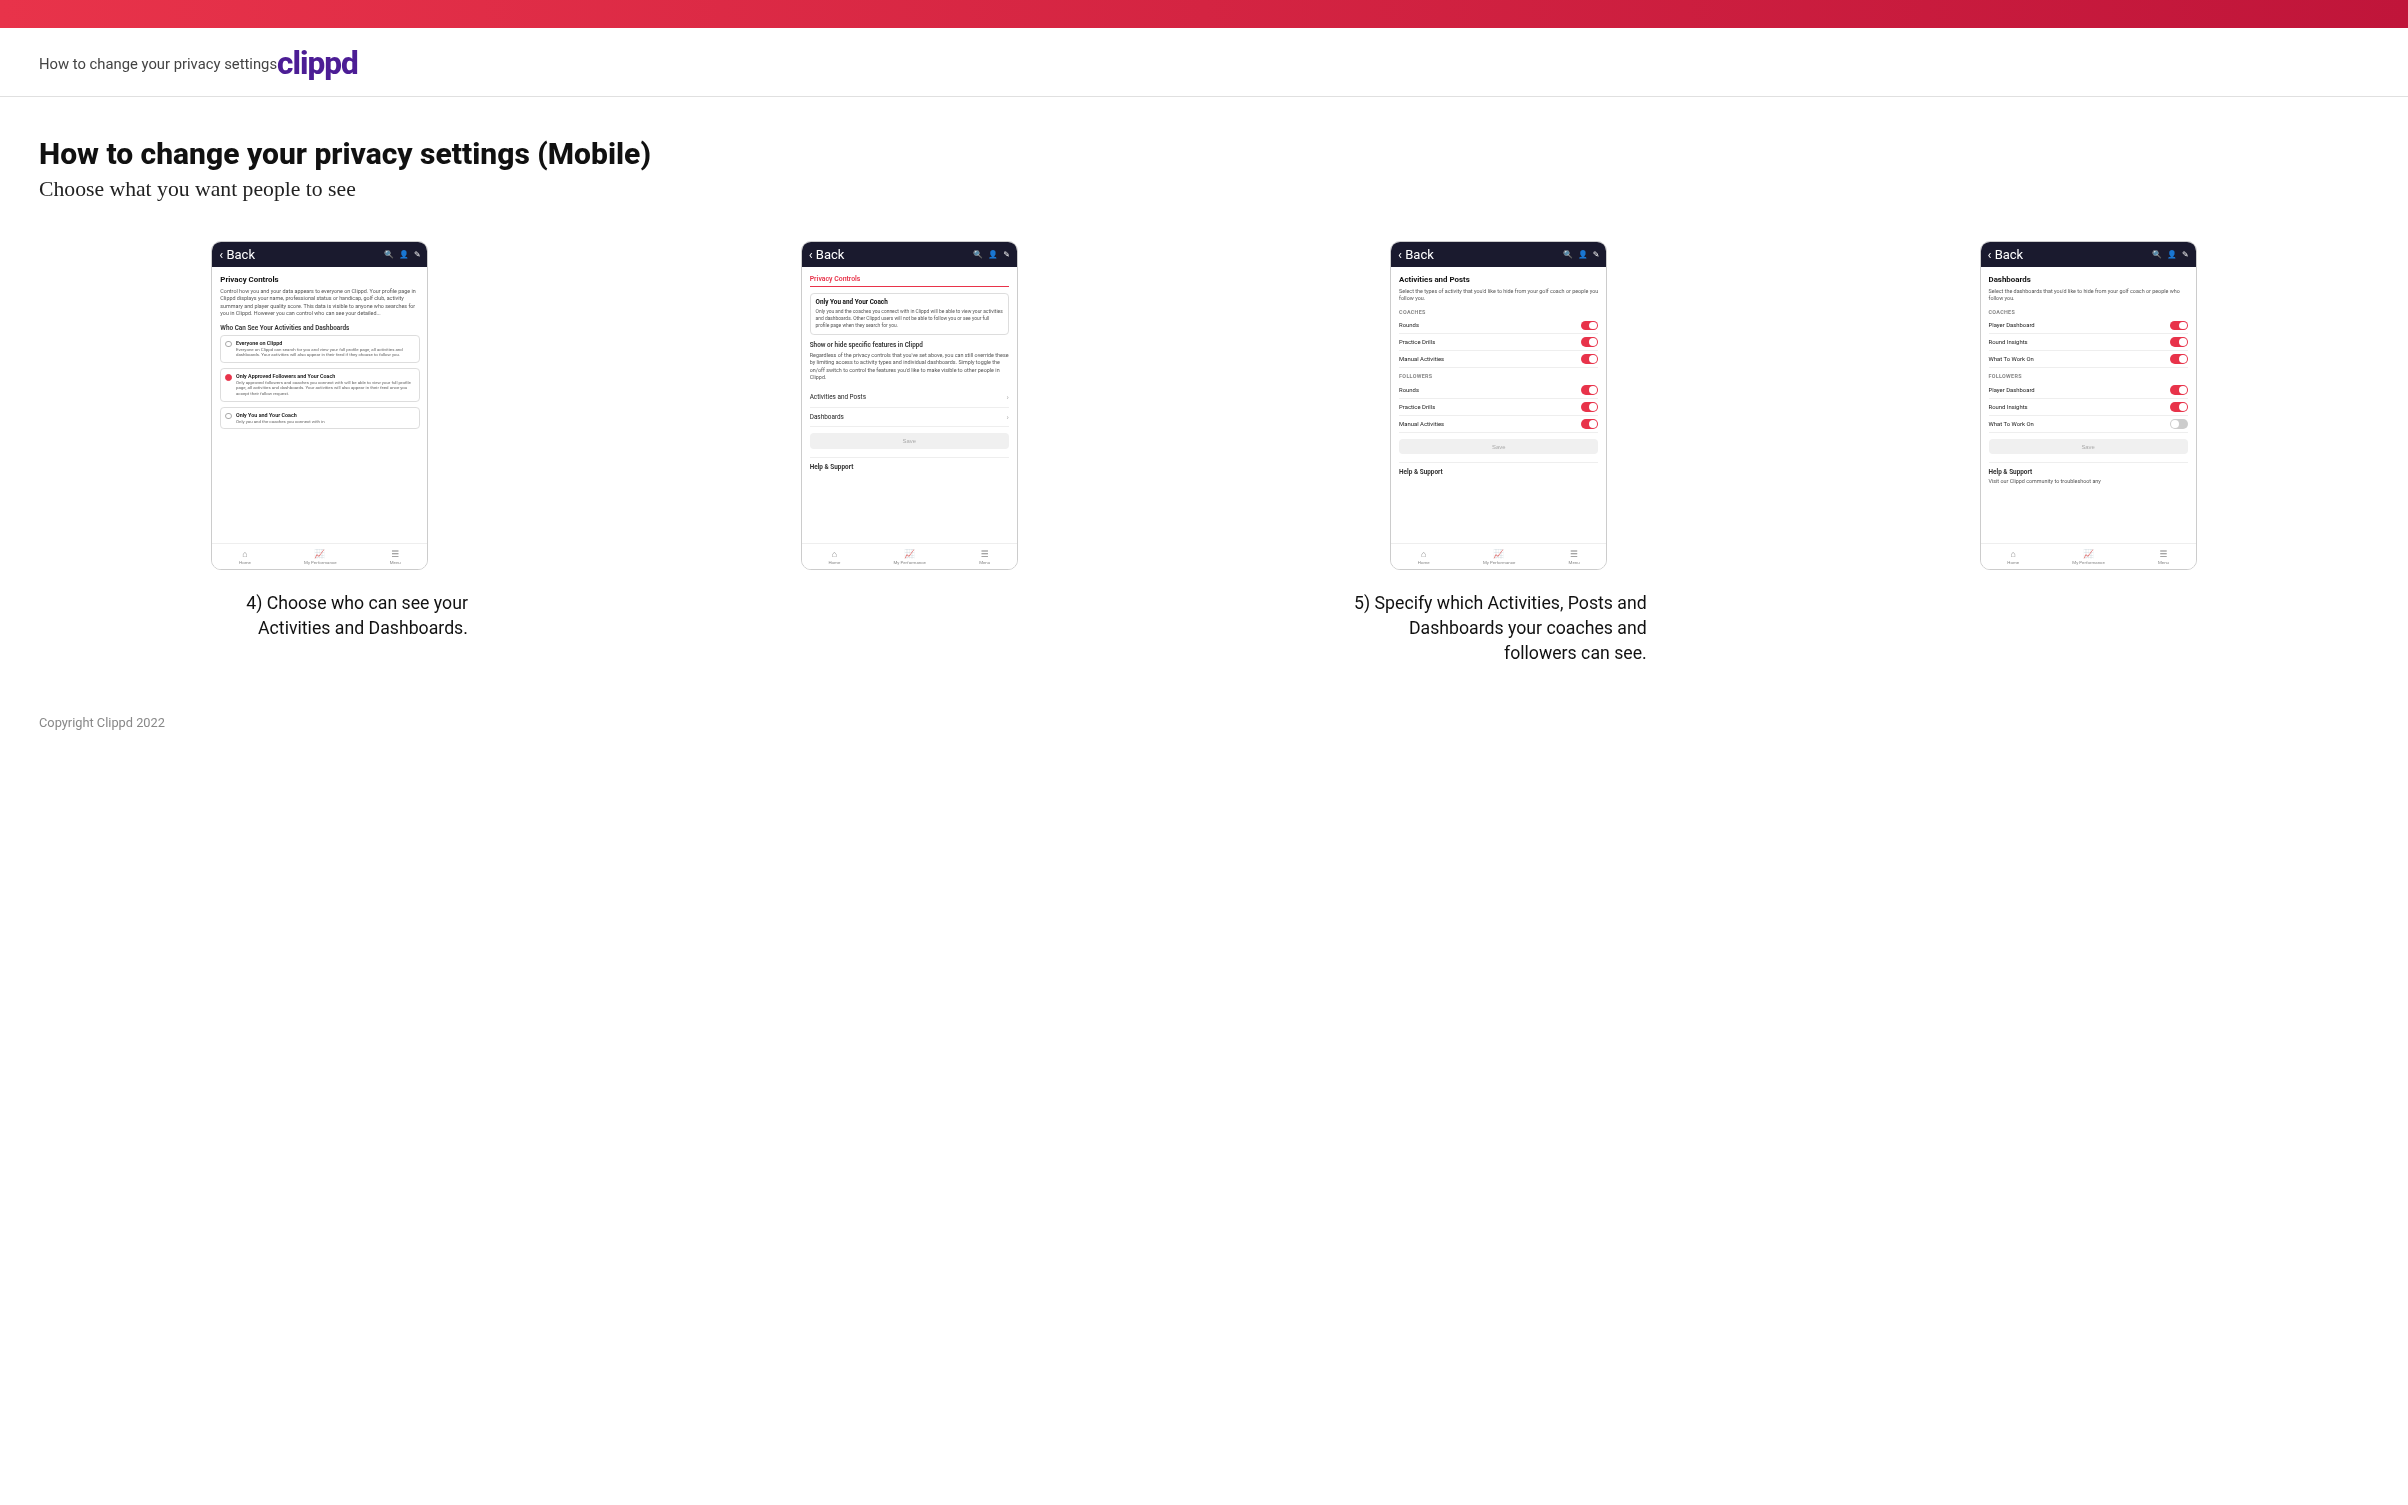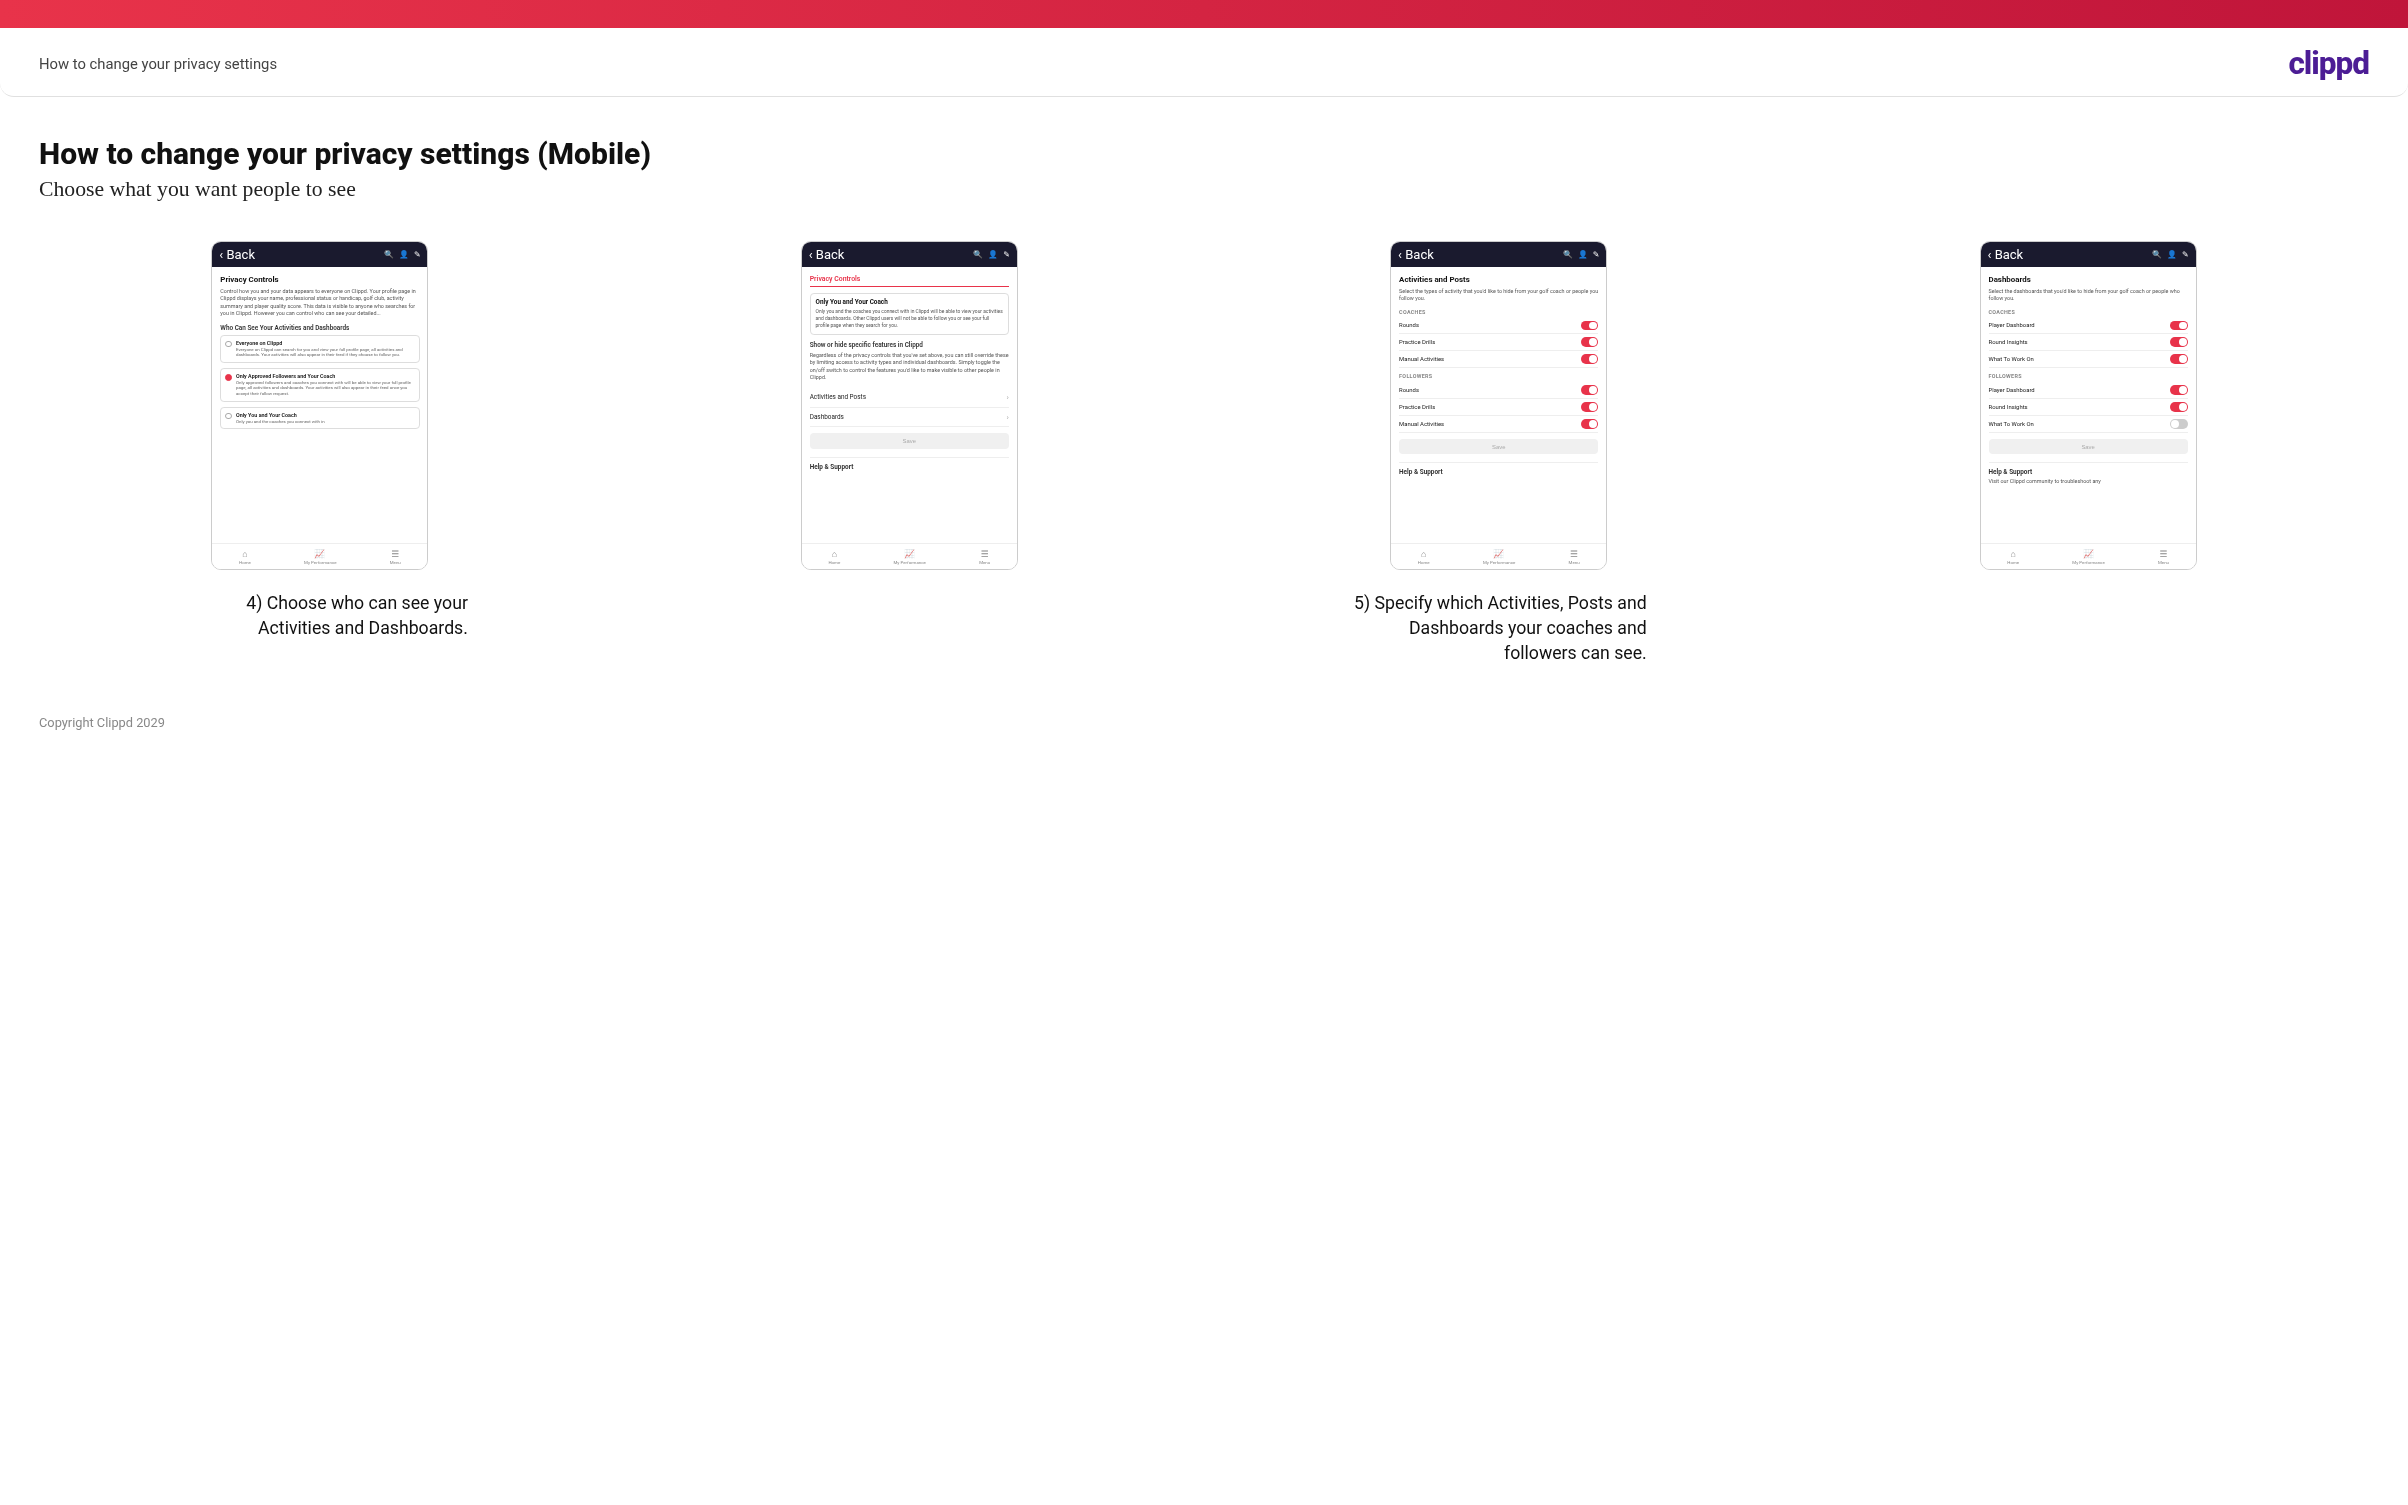--- a/index.html
+++ b/index.html
@@ -13,24 +13,22 @@
     .top-bar {
       background: linear-gradient(to right, #e8334a, #c0153a);
       height: 27.6px;
       width: 100%;
     }
 
     
     .header {
       display: flex;
       align-items: center;
-      justify-content: space-between;
       padding: 17.7px 39px 13.8px 39px;
       border-bottom: 1.5px solid #e0e0e0;
-      border-radius: 14px;
     }
     .header-title {
       font-size: 14.8px;
       color: #444;
     }
     .logo {
       font-size: 31.5px;
       font-weight: 800;
       color: #4c1d95;
       letter-spacing: -1px;
@@ -568,15 +566,15 @@
             <span class="phone-nav-item-label">Menu</span>
           </div>
         </div>
       </div>
     </div>
 
   </div>
 </div>
 
 <div class="footer">
-  <span>Copyright Clippd 2029</span>
+  <span>Copyright Clippd 2022</span>
 </div>
 
 
 </body></html>

